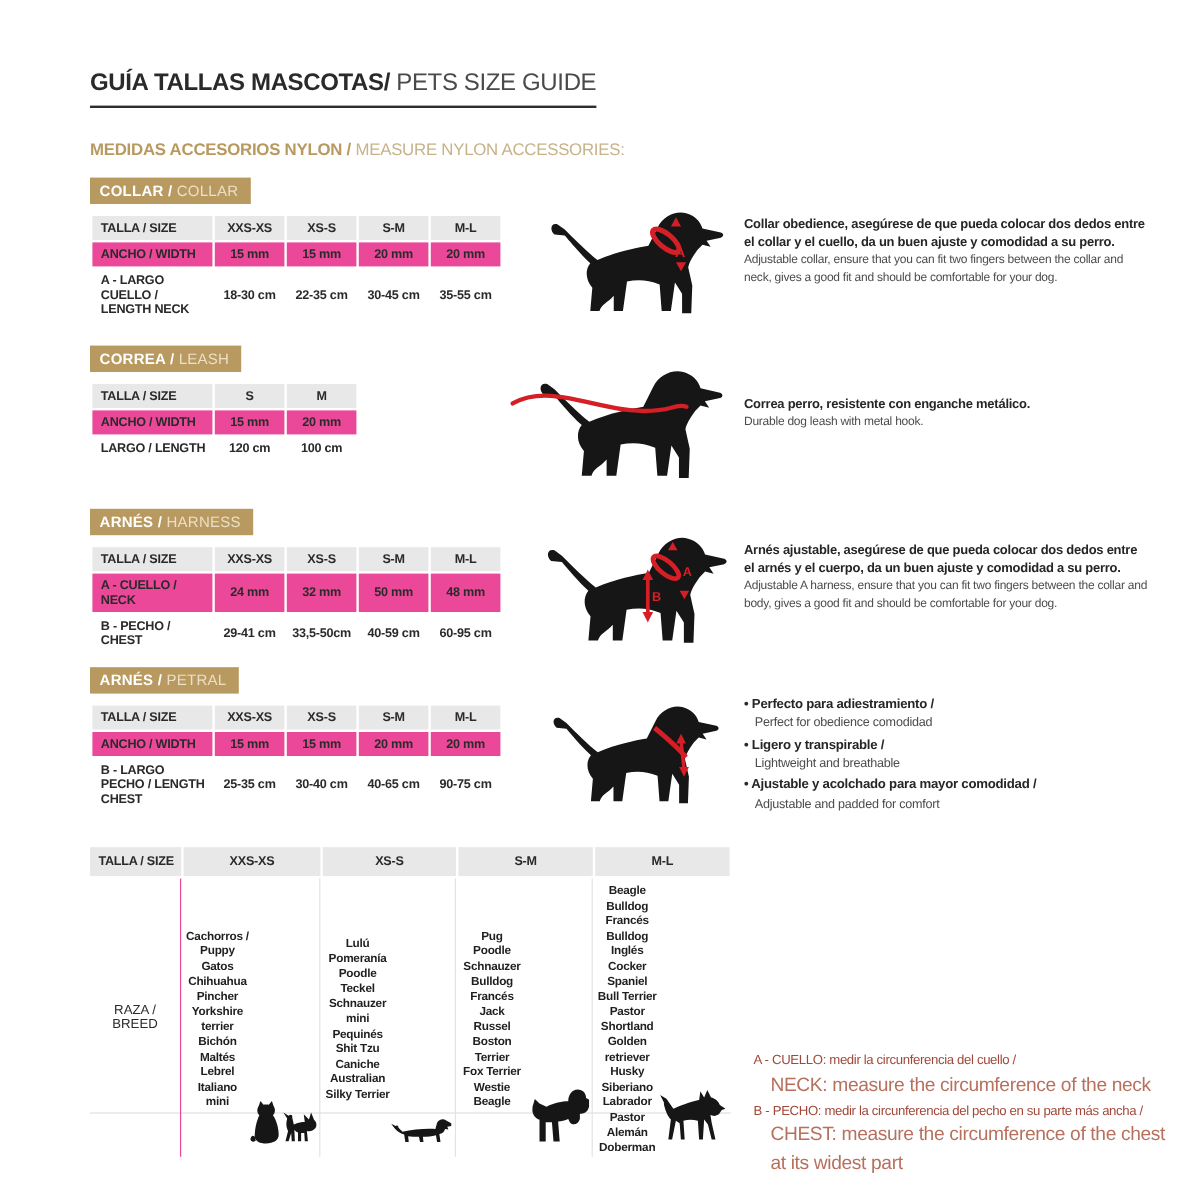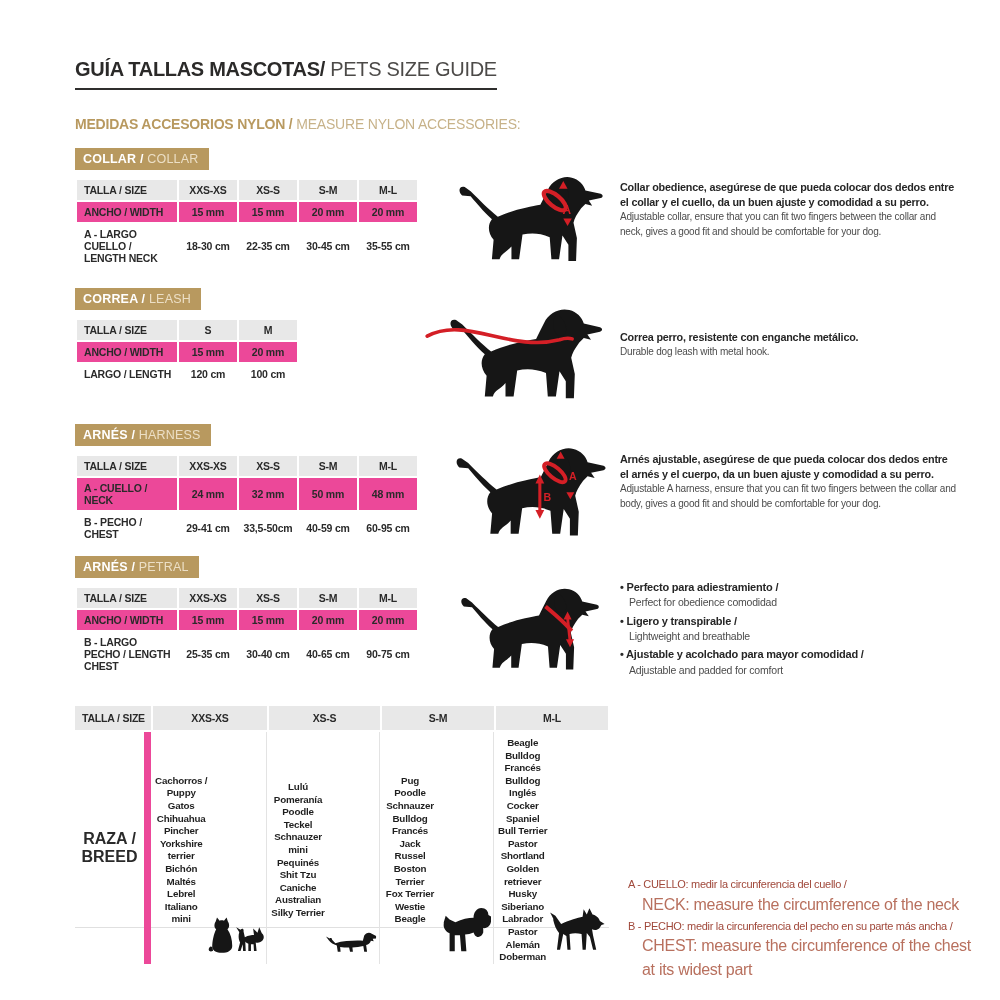--- a/index.html
+++ b/index.html
@@ -66,21 +66,21 @@
 
   
   .breed-table { position:absolute; left:75px; top:706px; width:534px; }
   .bt-head { display:grid; grid-template-columns:76px 114px 111px 112px 112px; gap:2px; }
   .bt-head .hcell { background:#e8e8e8; font-size:10.5px; font-weight:bold; letter-spacing:-0.2px;
                     text-align:center; padding:6px 2px; }
   .bt-head .hcell.first { text-align:left; padding-left:7px; }
   .bt-body { display:grid; grid-template-columns:76px 114px 111px 112px 112px; gap:2px;
              border-bottom:1px solid #e0e0e0; height:196px; margin-top:2px; }
   .bt-label { display:flex; align-items:center; justify-content:center; text-align:center;
-              font-size:16px; font-weight:bold; padding:0 12px; border-right:7px solid #ec4899; }
+              font-size:11px; font-weight:normal; padding:0 12px; border-right:1px solid #ec4899; }
   .bt-col { display:flex; align-items:center; padding:5px 2px 0 2px;
             border-right:1px solid #e3e3e3; }
   .bt-col.last { border-right:none; }
   .breed-list { font-size:9.8px; font-weight:bold; text-align:center; line-height:12.6px;
                 white-space:pre-line; letter-spacing:-0.2px; color:#1f1f1f; }
   .sil { margin-top:auto; display:block; }
 
   
   .notes { position:absolute; left:628px; top:876px; width:350px; letter-spacing:-0.3px; }
   .notes .n-es { font-size:11px; font-weight:normal; color:#a0483a; line-height:1.5; }

